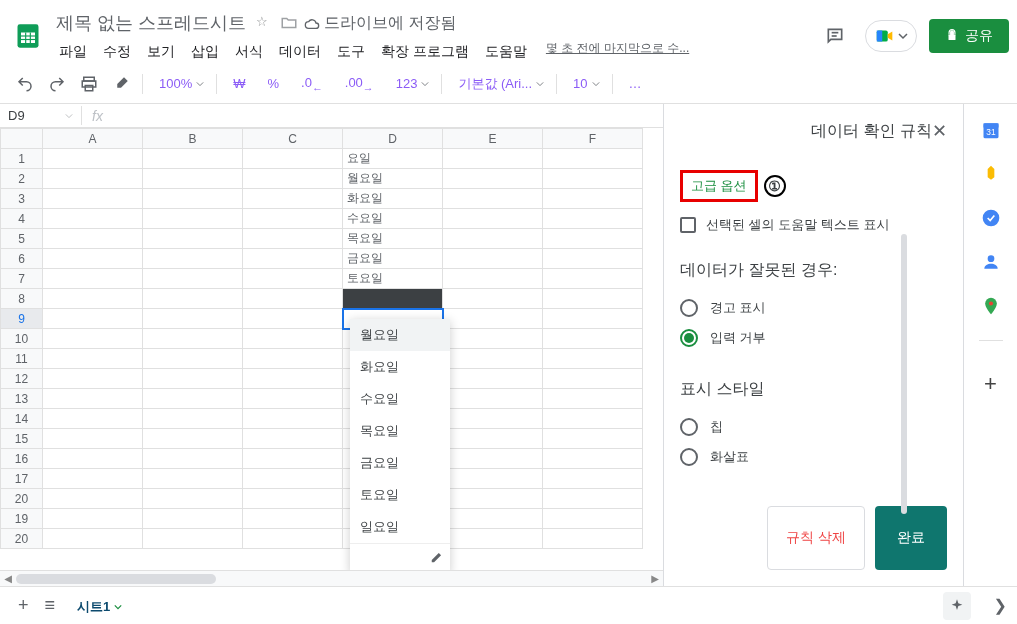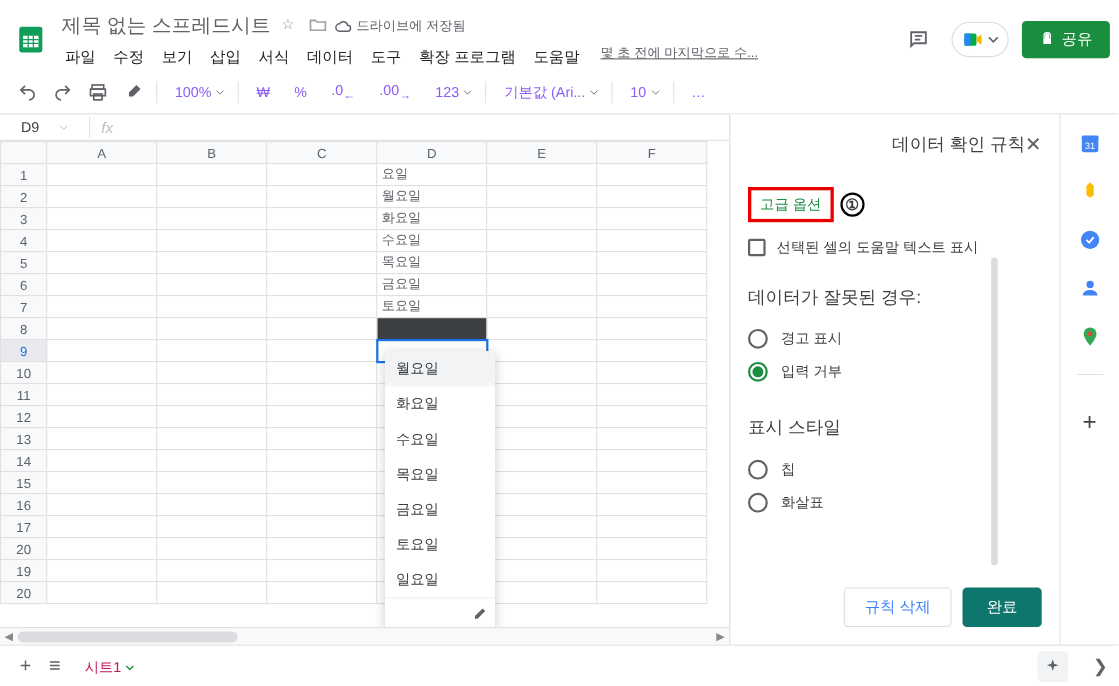--- a/index.html
+++ b/index.html
@@ -4,36 +4,36 @@
 <style>
 *{margin:0;padding:0;box-sizing:border-box;font-family:Arial,sans-serif}
 body{width:1017px;height:624px;overflow:hidden;background:#fff;position:relative;font-size:13px;color:#3c4043}
 .header{height:64px;display:flex;align-items:center;padding:8px 8px 0 8px}
 .logo{width:40px;height:40px;display:flex;align-items:center;justify-content:center;margin-right:4px}
 .logo svg{width:28px;height:28px}
 .title-area{flex:1}
 .title-row{display:flex;align-items:center;gap:6px;padding:2px 0}
 .doc-title{font-size:18px;color:#5f6368;padding:1px 4px}
 .star-icon,.folder-icon{width:18px;height:18px;opacity:.6;cursor:pointer}
-.cloud-text{font-size:12px;color:#5f6368;display:flex;align-items:center;gap:4px}
+.cloud-text{font-size:16px;color:#5f6368;display:flex;align-items:center;gap:4px}
 .menus{display:flex;gap:2px;padding-top:2px}
 .menu-item{padding:3px 7px;font-size:14px;color:#202124;cursor:pointer;border-radius:4px}
 .last-edit{font-size:12px;color:#5f6368;text-decoration:underline;margin-left:10px;cursor:pointer}
 .header-right{display:flex;align-items:center;gap:12px}
 .icon-btn{width:36px;height:36px;display:flex;align-items:center;justify-content:center;cursor:pointer;border-radius:50%}
 .meet-btn{display:flex;align-items:center;border:1px solid #dadce0;border-radius:20px;padding:4px 8px;gap:2px}
 .share-btn{background:#1a8e3f;color:#fff;border-radius:4px;padding:8px 16px;font-size:14px;font-weight:500;display:flex;align-items:center;gap:6px;cursor:pointer}
 .toolbar{height:40px;display:flex;align-items:center;padding:0 10px;border-bottom:1px solid #e0e0e0;gap:2px}
 .tb-btn{padding:4px 6px;cursor:pointer;border-radius:2px;display:flex;align-items:center;justify-content:center;color:#5f6368}
 .tb-divider{width:1px;height:20px;background:#e0e0e0;margin:0 4px}
 .tb-text{font-size:13px;color:#8b5cf6;padding:0 4px}
 .main{display:flex;height:482px}
 .left-side{flex:1;display:flex;flex-direction:column;overflow:hidden}
 .name-box-row{height:24px;display:flex;align-items:center;border-bottom:1px solid #e0e0e0}
-.name-box{width:82px;padding:2px 19px;font-size:13px;color:#3c4043;border-right:1px solid #e0e0e0;display:flex;align-items:center;justify-content:space-between}
+.name-box{width:82px;padding:2px 8px;font-size:13px;color:#3c4043;border-right:1px solid #e0e0e0;display:flex;align-items:center;justify-content:space-between}
 .name-box svg{width:8px;height:8px;opacity:.5}
 .fx{padding:0 10px;font-style:italic;color:#bdc1c6;font-size:14px}
 .grid-container{flex:1;overflow:auto;position:relative}
 .grid{border-collapse:collapse;table-layout:fixed}
 .grid th,.grid td{border:1px solid #e0e0e0;height:20px;font-size:12px;font-weight:normal;color:#5f6368}
 .corner{width:42px;background:#f8f9fa}
 .col-h{width:100px;background:#f8f9fa;text-align:center}
 .row-h{width:42px;background:#f8f9fa;text-align:center}
 .row-h.active{background:#e8eaed;color:#1a73e8}
 .cell{background:#fff;padding:0 4px;color:#000;font-size:13px;text-align:left}
@@ -55,30 +55,30 @@
 .badge{display:inline-flex;width:22px;height:22px;border:2px solid #000;border-radius:50%;align-items:center;justify-content:center;font-weight:bold;font-size:14px;margin-left:6px}
 .checkbox-row{display:flex;align-items:center;gap:10px;margin-top:14px}
 .checkbox{width:16px;height:16px;border:2px solid #5f6368;border-radius:2px}
 .section-label{font-size:16px;color:#3c4043;margin-top:26px;margin-bottom:12px}
 .radio-row{display:flex;align-items:center;gap:12px;padding:6px 0}
 .radio{width:18px;height:18px;border:2px solid #5f6368;border-radius:50%;position:relative}
 .radio.checked{border-color:#1a8e3f}
 .radio.checked::after{content:'';position:absolute;width:10px;height:10px;background:#1a8e3f;border-radius:50%;top:2px;left:2px}
 .boxed{border:3px solid #e80000;padding:6px;display:inline-flex;align-items:center}
 .sp-footer{position:absolute;bottom:16px;right:16px;display:flex;gap:10px}
-.btn-outline{border:1px solid #dadce0;background:#fff;padding:8px 18px;border-radius:4px;font-size:14px;color:#3b82f6;cursor:pointer}
+.btn-outline{border:1px solid #dadce0;background:#fff;padding:22px 18px;border-radius:4px;font-size:14px;color:#ef4444;cursor:pointer}
 .btn-solid{background:#0f766e;color:#fff;padding:8px 22px;border-radius:4px;font-size:14px;cursor:pointer;border:none}
 .right-rail{width:54px;border-left:1px solid #dadce0;display:flex;flex-direction:column;align-items:center;padding-top:16px;gap:24px}
 .rail-icon{width:20px;height:20px;cursor:pointer}
 .rail-plus{margin-top:6px;font-size:22px;color:#444}
 .bottom-bar{height:38px;border-top:1px solid #e0e0e0;display:flex;align-items:center;padding:0 38px 0 10px;position:relative}
 .sheet-btn{padding:4px 8px;color:#5f6368;cursor:pointer;font-size:18px}
 .sheet-tab{padding:6px 14px;color:#1a8e3f;font-size:13px;display:flex;align-items:center;gap:4px;border-top:2px solid transparent;position:relative}
 .sheet-tab.active::before{content:'';position:absolute;bottom:-1px;left:0;right:0;height:3px;background:#1a8e3f;display:none}
-.sheet-tab.active{color:#be185d;font-weight:400}
+.sheet-tab.active{color:#0c4a6e;font-weight:700}
 .explore{position:absolute;right:46px;width:28px;height:28px;background:#f1f3f4;border-radius:4px;display:flex;align-items:center;justify-content:center;cursor:pointer}
 .collapse{position:absolute;right:10px;color:#5f6368;cursor:pointer;font-size:16px}
 .side-scroll{position:absolute;right:54px;top:100px;width:8px;height:380px}
 .side-scroll-thumb{width:6px;height:280px;background:#dadce0;border-radius:3px;margin-top:30px}
 </style>
 </head>
 <body>
 
 <div class="header">
   <div class="logo">

